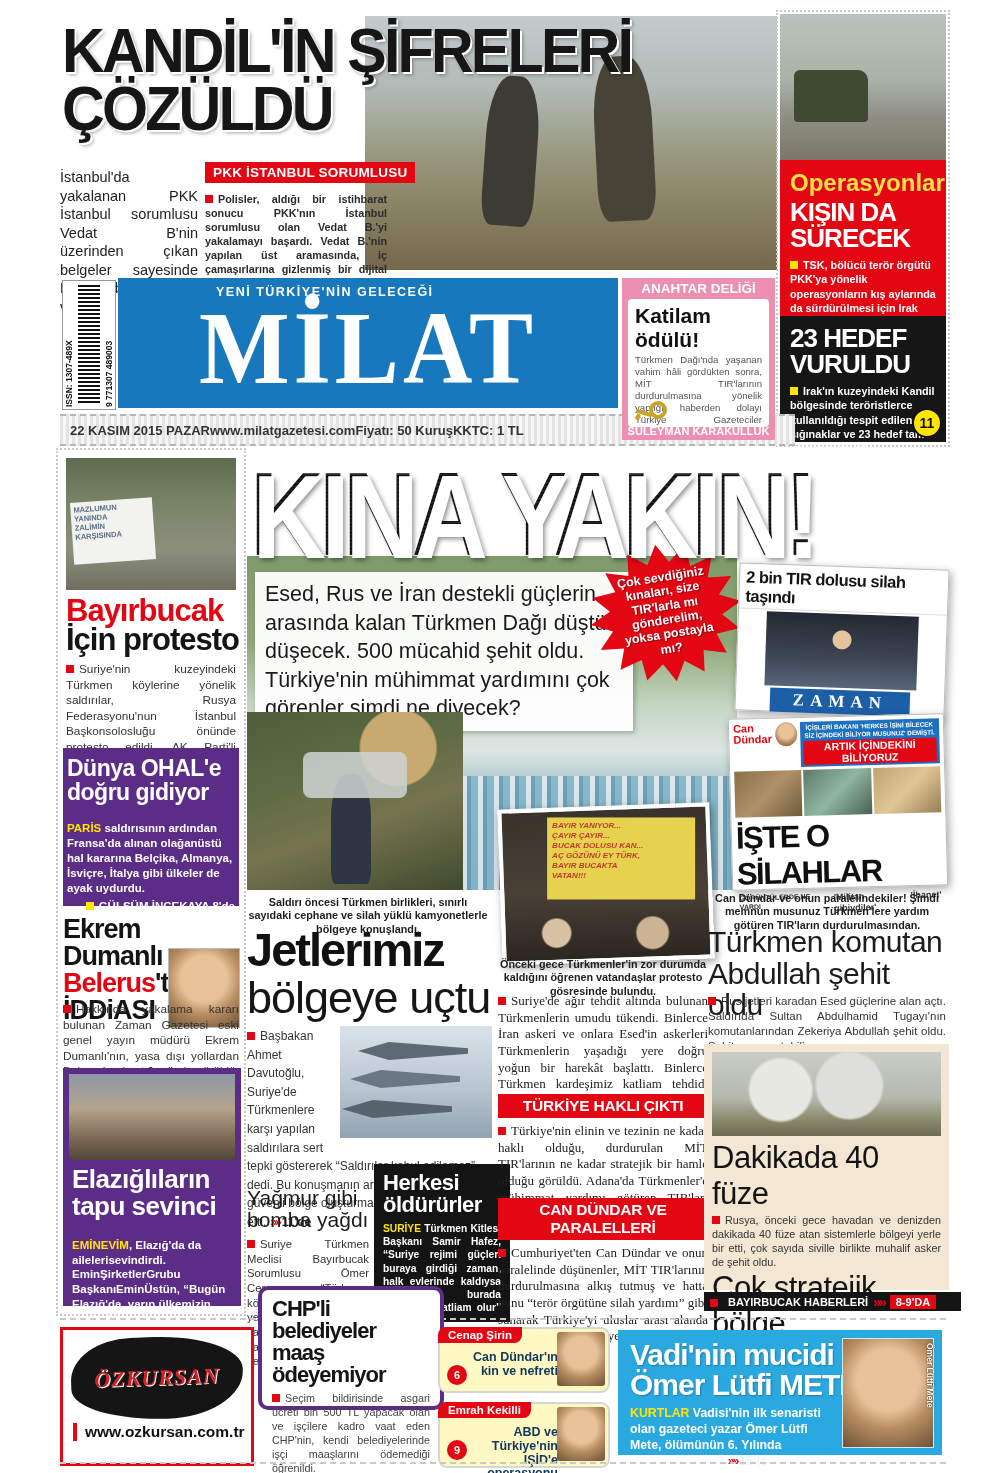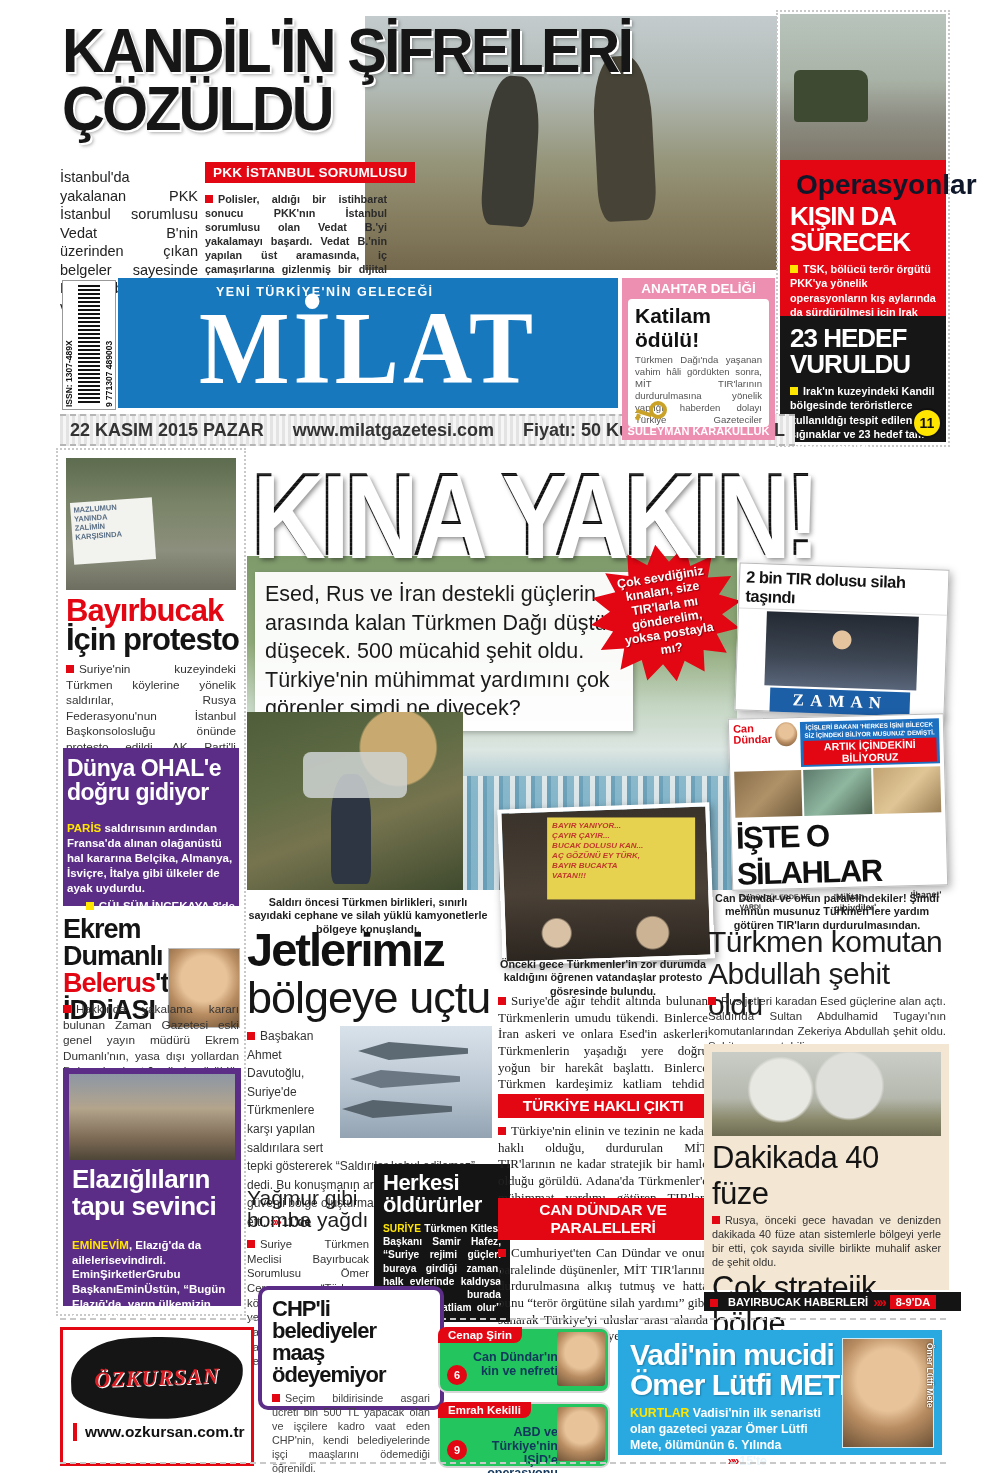--- a/index.html
+++ b/index.html
@@ -17,36 +17,36 @@
   
   .top-headline{font-size:63px;line-height:.92;font-weight:900;letter-spacing:-3px;
     transform:scaleX(.94);transform-origin:left top;color:#161616;
     text-shadow:2px 2px 0 #fff,3px 3px 4px rgba(0,0,0,.35);z-index:5;}
   .top-deck{font-size:14.5px;line-height:1.28;text-align:justify;color:#222;}
   .red-label{background:#e30613;color:#fff;font-weight:900;font-size:13.5px;padding:3px 8px;letter-spacing:.2px;}
   .small-body{font-size:10.8px;line-height:1.3;font-weight:700;color:#2b2b2b;text-align:justify;}
 
   
   .rail-red{background:#e30613;color:#fff;padding:9px 10px;}
-  .rail-kicker{color:#0f172a;font-weight:900;font-size:28px;margin-left:6px;}
+  .rail-kicker{color:#fde047;font-weight:900;font-size:24px;}
   .rail-head{font-weight:900;font-size:26px;line-height:1.0;letter-spacing:-1px;margin:2px 0 7px;}
   .rail-body{font-size:10.8px;font-weight:700;line-height:1.32;}
   .rail-black{background:#161616;color:#fff;padding:9px 10px;}
   .badge-yellow{background:#ffe500;color:#111;border-radius:50%;width:26px;height:26px;
     font-weight:900;font-size:14px;display:flex;align-items:center;justify-content:center;border:2px solid #111;}
 
   
   .masthead{background:#1878be;}
   .tagline{color:#fff;font-weight:700;font-size:12.5px;letter-spacing:1.5px;}
   .brand{color:#fff;font-family:"Liberation Serif",serif;font-weight:700;font-size:96px;
     letter-spacing:4px;transform:scaleY(1.08);transform-origin:center;}
-  .dateline{display:flex;align-items:center;justify-content:space-between;
+  .dateline{display:flex;align-items:center;
     background:repeating-linear-gradient(90deg,#e3e3e3 0 3px,#f6f6f6 3px 6px);
     border-top:2px dashed #b5b5b5;border-bottom:2px dashed #b5b5b5;
-    font-weight:900;font-size:18px;color:#333;padding:3px 10px;}
+    font-weight:900;font-size:13px;color:#333;padding:3px 10px;}
   .barcode{border:1px solid #999;background:#fff;display:flex;}
   .issn{writing-mode:vertical-rl;transform:rotate(180deg);font-size:8.5px;font-weight:700;color:#111;padding:2px 1px;}
   .bars{flex:1;margin:4px 3px;background:repeating-linear-gradient(180deg,#111 0 2px,#fff 2px 4px);}
 
   
   .keyhole{background:#ec8fb1;}
   .kh-head{color:#fff;font-weight:900;font-size:13.5px;text-align:center;padding:3px 0;}
   .kh-inner{background:#fff;border-radius:4px;margin:0 6px;padding:5px 7px;height:118px;position:relative;overflow:hidden;}
   .kh-title{font-size:21px;font-weight:700;color:#111;}
   .kh-body{font-size:9.6px;line-height:1.25;color:#555;text-align:justify;margin-top:2px;}
@@ -121,21 +121,21 @@
   
   .ozk{border:3px solid #e30613;background:#fff;}
   .ozk-map{background:#151515;border-radius:38% 55% 48% 60%/55% 45% 60% 42%;
     display:flex;align-items:center;justify-content:center;transform:rotate(-2deg);}
   .ozk-name{color:#d81f26;font-weight:900;font-size:22px;font-style:italic;letter-spacing:1px;
     font-family:"Liberation Serif",serif;text-shadow:1px 1px 0 #fff;}
   .ozk-site{font-weight:800;font-size:15.5px;color:#111;border-left:4px solid #e30613;padding-left:8px;}
   .chp{border:4px solid #5b2d87;border-radius:10px;background:#fff;padding:8px 10px;}
   .chp-head{font-weight:900;font-size:22px;letter-spacing:-1px;line-height:1.0;color:#141414;}
   .chp-body{font-size:10.8px;line-height:1.3;color:#444;text-align:justify;margin-top:5px;}
-  .colm{position:relative;border:2px solid #d6d6d6;border-radius:9px;background:#22c55e;height:62px;}
+  .colm{position:relative;border:2px solid #d6d6d6;border-radius:9px;background:#fef9c3;height:62px;}
   .colm-name{position:absolute;left:-2px;top:-2px;background:#e30613;color:#fff;font-weight:900;
     font-size:11.5px;padding:2px 10px;border-radius:8px 0 8px 0;}
   .colm-title{position:absolute;left:30px;top:22px;width:88px;font-weight:900;font-size:12.5px;
     line-height:1.1;color:#12365c;text-align:right;}
   .colm-badge{position:absolute;left:7px;bottom:6px;background:#e30613;color:#fff;border-radius:50%;
     width:20px;height:20px;display:flex;align-items:center;justify-content:center;font-weight:900;font-size:11px;}
   .colm-photo{position:absolute;right:3px;top:3px;width:48px;height:54px;border-radius:3px;}
   .face{background:radial-gradient(circle at 50% 38%,#e8c39a 0 38%,#b98d62 60%,#6b5136 100%);}
   .vadi{background:#2aa9e1;padding:10px 12px;position:relative;}
   .vadi-h{color:#fff;font-weight:900;font-size:30px;letter-spacing:-1px;line-height:1.0;

